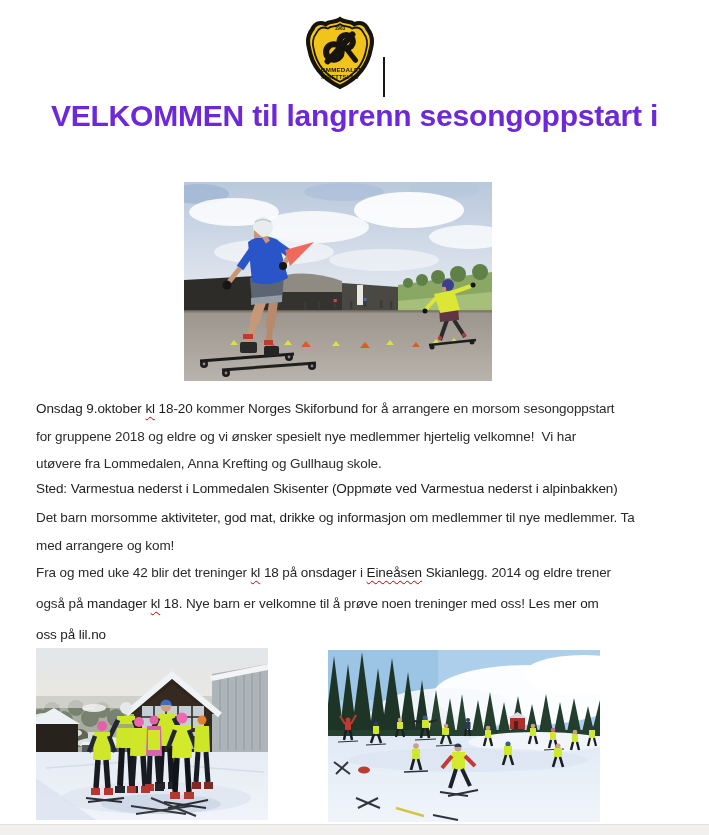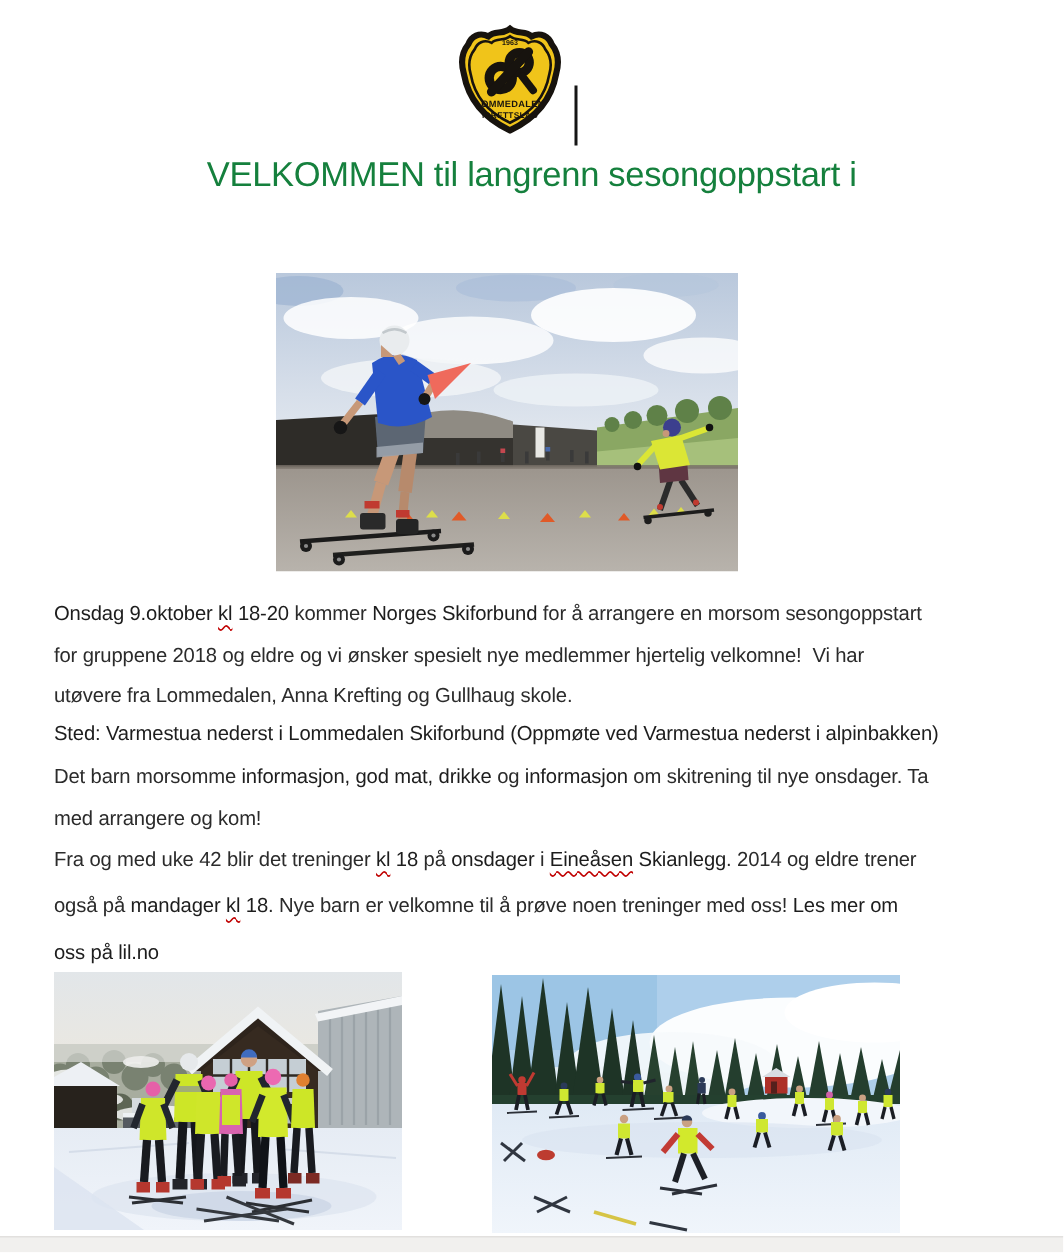--- a/index.html
+++ b/index.html
@@ -6,21 +6,21 @@
   html,body { margin:0; padding:0; background:#ffffff; }
   .page {
     position:relative; width:709px; height:835px; background:#ffffff;
     overflow:hidden; font-family:"Liberation Sans", sans-serif;
   }
   .logo { position:absolute; left:304px; top:15px; width:72px; height:75px; }
   .logo svg { display:block; width:100%; height:100%; }
   .caret { position:absolute; left:383px; top:57px; width:2px; height:40px; background:#161616; }
   .title {
     position:absolute; left:0; right:0; top:92px; margin:0; text-align:center;
-    font-size:23px; font-weight:400; letter-spacing:-0.2px; line-height:48px; color:#15803d;
+    font-size:30px; font-weight:700; letter-spacing:-0.2px; line-height:48px; color:#6d28d9;
   }
   .title span { display:block; }
   figure.photo { position:absolute; margin:0; }
   figure.photo svg { display:block; width:100%; height:100%; }
   .main-photo  { left:184px; top:182px; width:308px; height:199px; }
   .left-photo  { left:36px;  top:648px; width:232px; height:172px; }
   .right-photo { left:328px; top:650px; width:272px; height:172px; }
   .para {
     position:absolute; left:36px; width:668px; margin:0;
     font-size:13.5px; letter-spacing:-0.1px; color:#2b2b2b; line-height:27.5px;
@@ -183,22 +183,22 @@
         <circle cx="241" cy="129" r="2.5" fill="#111111"></circle>
         <line x1="270" y1="110" x2="287" y2="104" stroke="#dbe635" stroke-width="4"></line>
         <circle cx="289" cy="103" r="2.5" fill="#111111"></circle>
         <circle cx="264" cy="103" r="6" fill="#3c3f8e"></circle>
         <circle cx="260" cy="107" r="2.3" fill="#c79878"></circle>
       </g>
     </svg>
   </figure>
 
   <p class="para p1"><span class="seg-b">Onsdag 9.oktober </span><span class="seg-b seg-sq">kl</span><span class="seg-b"> 18-20</span><span> kommer </span><span class="seg-b">Norges Skiforbund</span><span> for å arrangere en morsom sesongoppstart</span><br><span>for gruppene 2018 og eldre og vi ønsker spesielt nye medlemmer hjertelig velkomne!&nbsp; Vi har</span><br><span>utøvere fra Lommedalen, Anna Krefting og Gullhaug skole.</span></p>
-  <p class="para p2"><span class="seg-b">Sted: Varmestua nederst i Lommedalen Skiforbund (Oppmøte ved Varmestua nederst i alpinbakken)</span></p>
-  <p class="para p3"><span>Det barn morsomme </span><span class="seg-b">informasjon, god mat, drikke</span><span> og </span><span class="seg-b">informasjon</span><span> om skitrening til nye onsdager. Ta</span><br><span>med arrangere og kom!</span></p>
+  <p class="para p2"><span class="seg-b">Sted: Varmestua nederst i Lommedalen Skisenter (Oppmøte ved Varmestua nederst i alpinbakken)</span></p>
+  <p class="para p3"><span>Det barn morsomme </span><span class="seg-b">aktiviteter, god mat, drikke</span><span> og </span><span class="seg-b">informasjon</span><span> om medlemmer til nye medlemmer. Ta</span><br><span>med arrangere og kom!</span></p>
   <p class="para p4"><span>Fra og med uke 42 blir det treninger </span><span class="seg-b seg-sq">kl</span><span class="seg-b"> 18</span><span> på </span><span class="seg-b">onsdager</span><span> i </span><span class="seg-b seg-sq">Eineåsen</span><span class="seg-b"> Skianlegg</span><span>. 2014 og eldre trener</span><br><span>også på </span><span class="seg-b">mandager </span><span class="seg-b seg-sq">kl</span><span class="seg-b"> 18</span><span>. Nye barn er velkomne til å prøve noen treninger med oss! </span><span class="seg-b">Les mer om</span><br><span class="seg-b">oss på lil.no</span></p>
 
   <figure class="photo left-photo">
     <svg viewBox="0 0 232 172" preserveAspectRatio="none">
       <defs>
         <linearGradient id="lsky" x1="0" y1="0" x2="0" y2="1">
           <stop offset="0" stop-color="#e2e6e9"></stop>
             <stop offset="1" stop-color="#ece8df"></stop>
         </linearGradient>
         <linearGradient id="lsnow" x1="0" y1="0" x2="0" y2="1">

